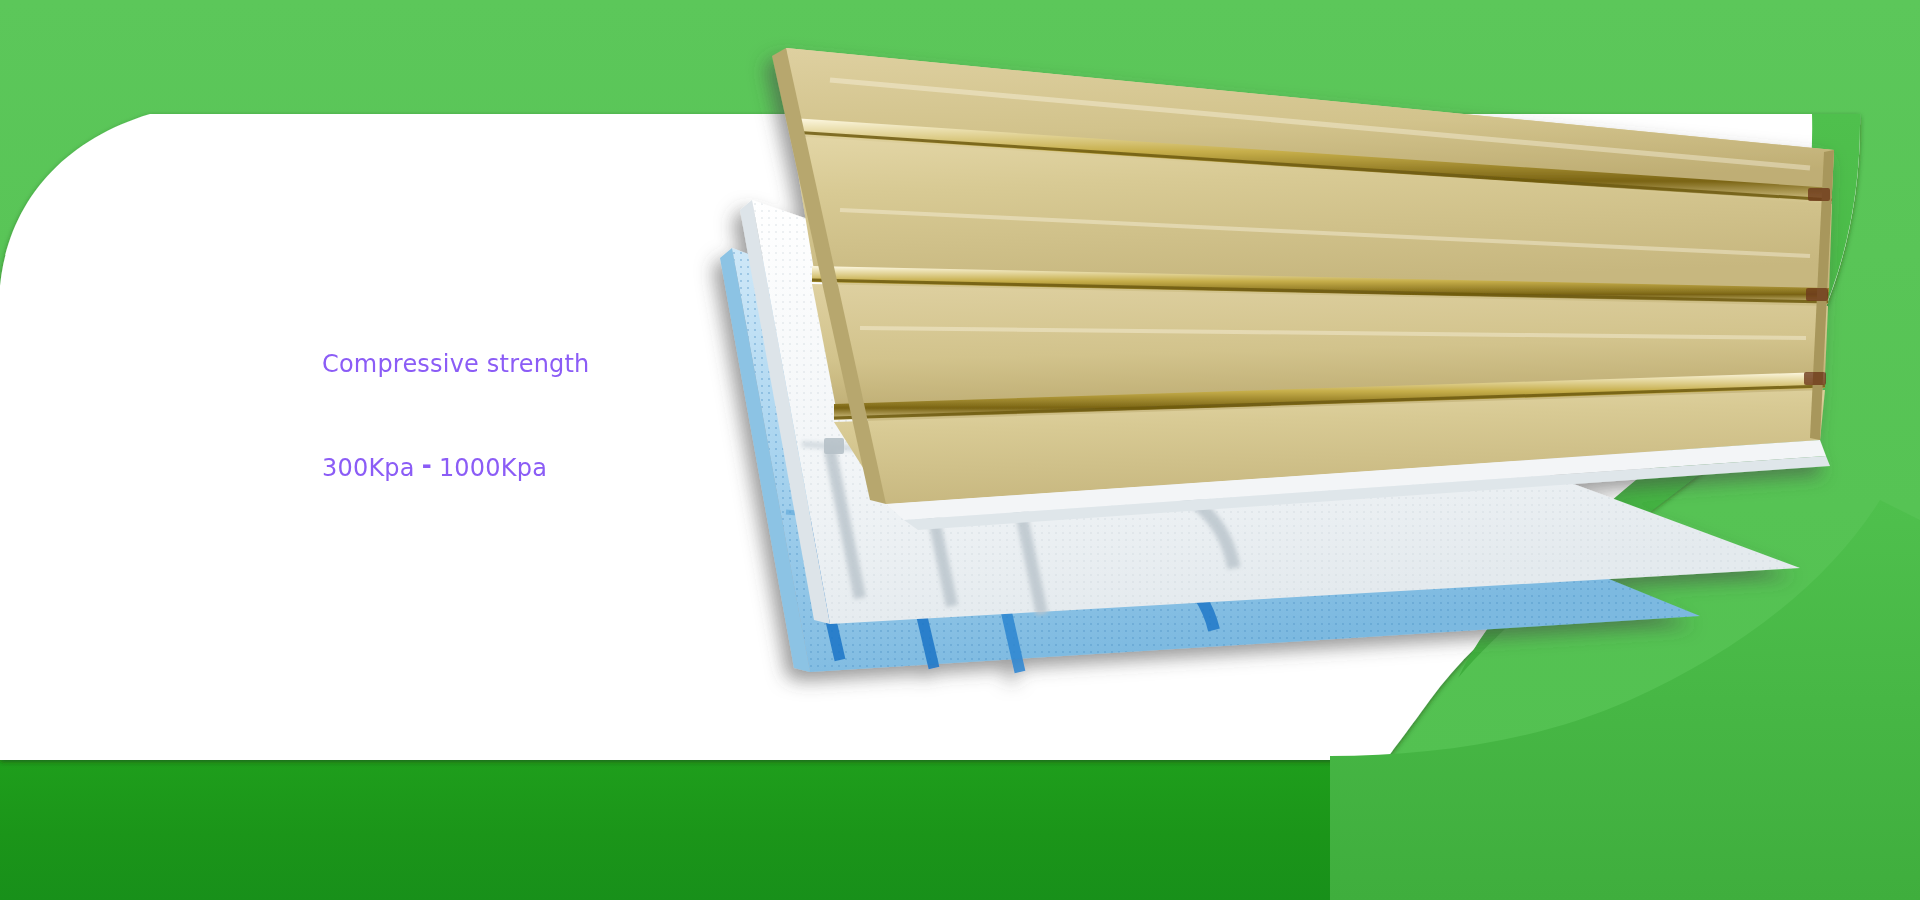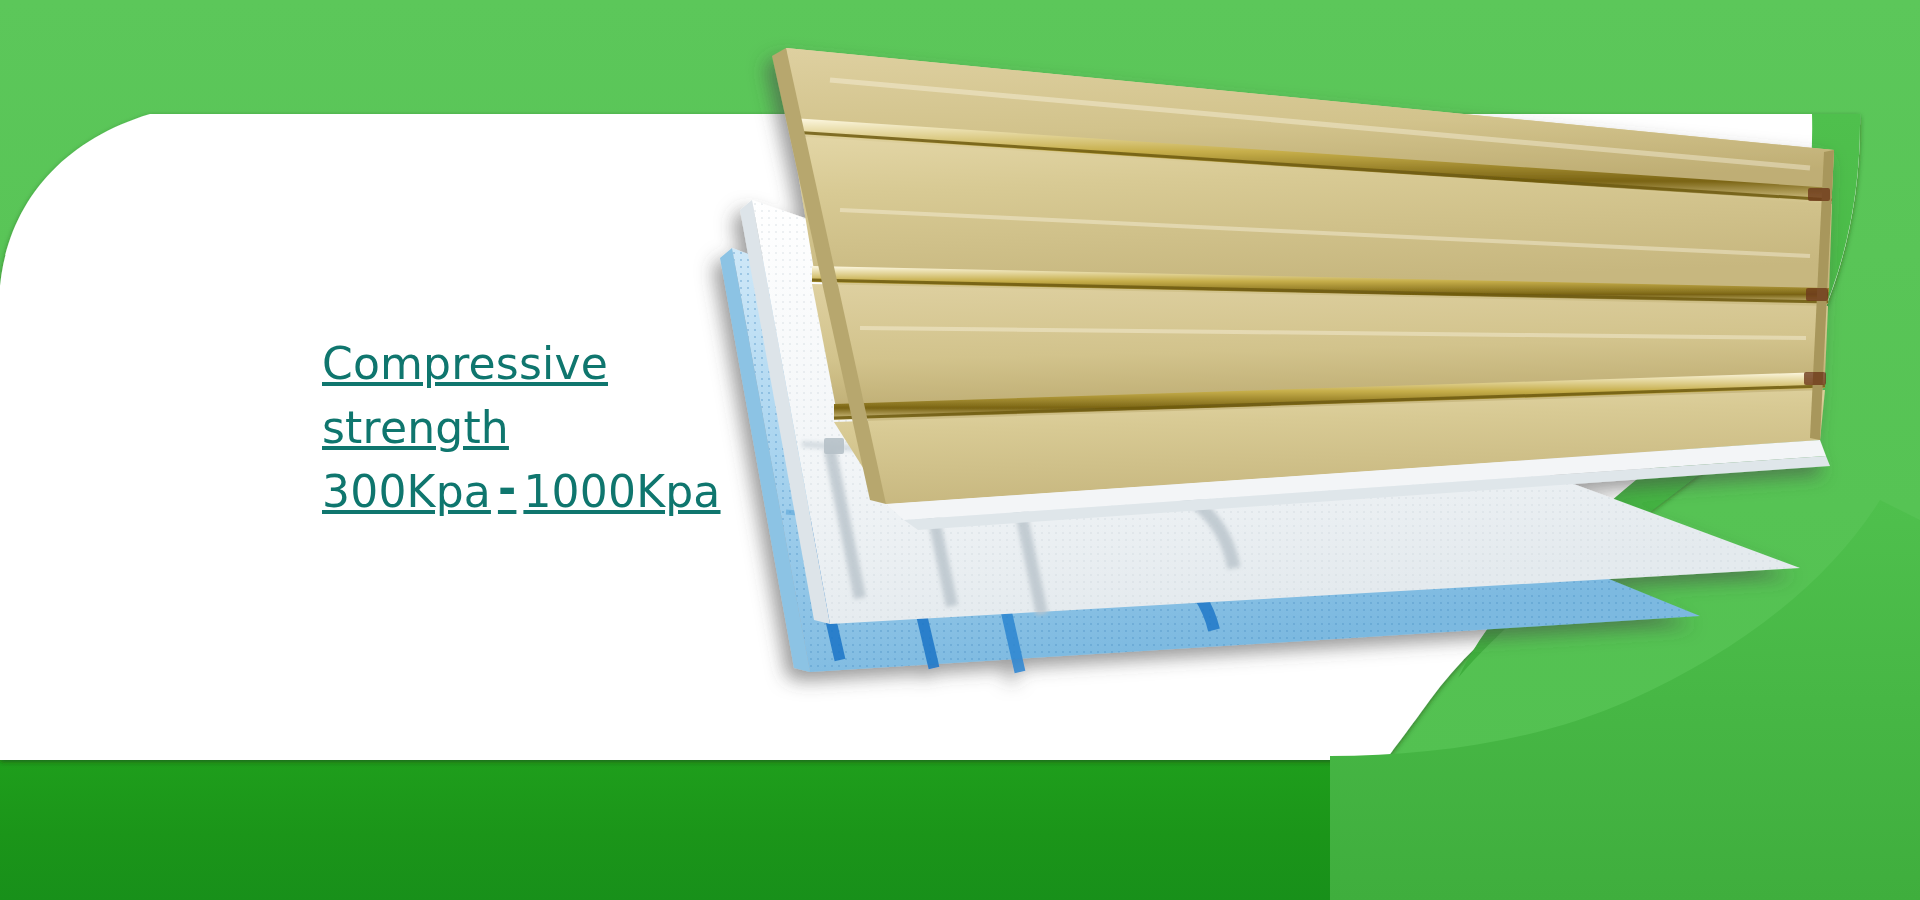--- a/index.html
+++ b/index.html
@@ -26,28 +26,27 @@
   .headline{
     font-size:30px;
     line-height:55px;
     color:#1c1c1c;
     font-weight:400;
     letter-spacing:.1px;
     white-space:pre-line;
   }
   .subhead{
     margin-top:22px;
-    font-size:44px;
+    font-size:24px;
     line-height:64px;
-    color:#0f766e;
+    color:#8b5cf6;
     font-weight:400;
     letter-spacing:.2px;
-    text-decoration:underline;
-  }
-  .subhead .range{ display:block; }
+  }
+  .subhead .range{ display:block;margin-top:40px; }
   .subhead .range .dash{
     font-weight:700;
     padding:0 7px;
     position:relative;
     top:-3px;
   }
 
   
   #product{
     position:absolute;

